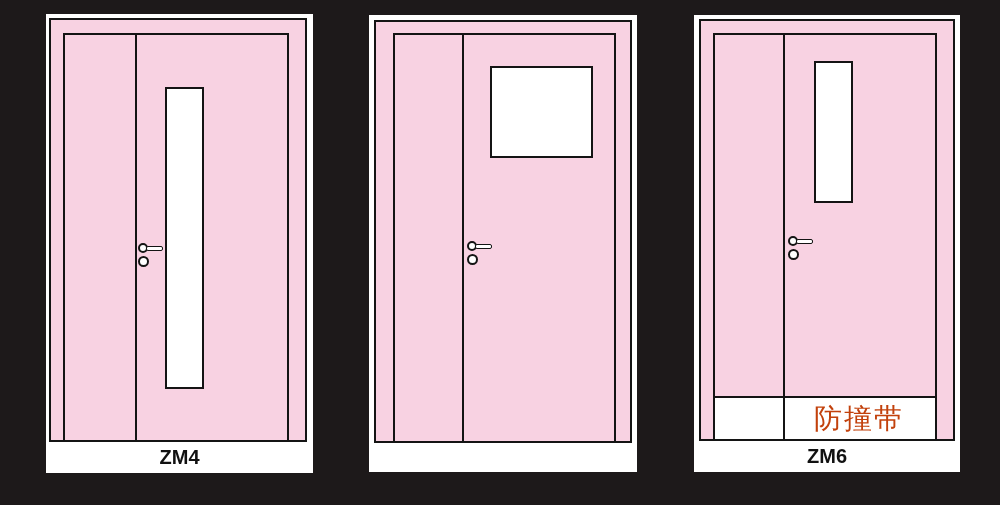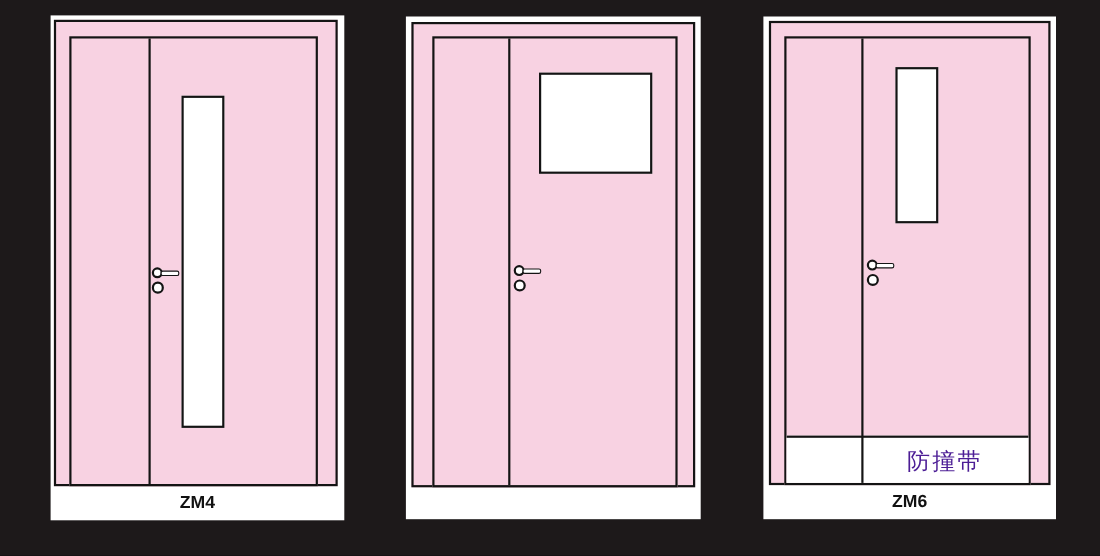--- a/index.html
+++ b/index.html
@@ -80,28 +80,28 @@
     position:absolute;left:0;right:0;bottom:0;height:43px;
     box-sizing:border-box;
     background:var(--surround,#ffffff);
     border-top:2px solid var(--line,#141414);
     z-index:2;
   }
   .band-label{
     position:absolute;left:68px;right:0;top:0;bottom:0;
     display:flex;align-items:center;justify-content:center;
     font-family:"Liberation Serif","DejaVu Serif",serif;
-    font-size:21px;color:#4c1d95;letter-spacing:2px;
+    font-size:28px;color:#c2410c;letter-spacing:2px;
   }
 
   
   .door-label{
     position:absolute;left:0;right:0;bottom:0;height:30px;
     line-height:29px;text-align:center;
-    font-size:16px;font-weight:bold;color:#111111;
+    font-size:20px;font-weight:bold;color:#111111;
   }
 </style>
 </head>
 <body>
 
 <div class="stage">
 
   <div class="door-unit d1">
     <div class="frame">
       <div class="leaves">

